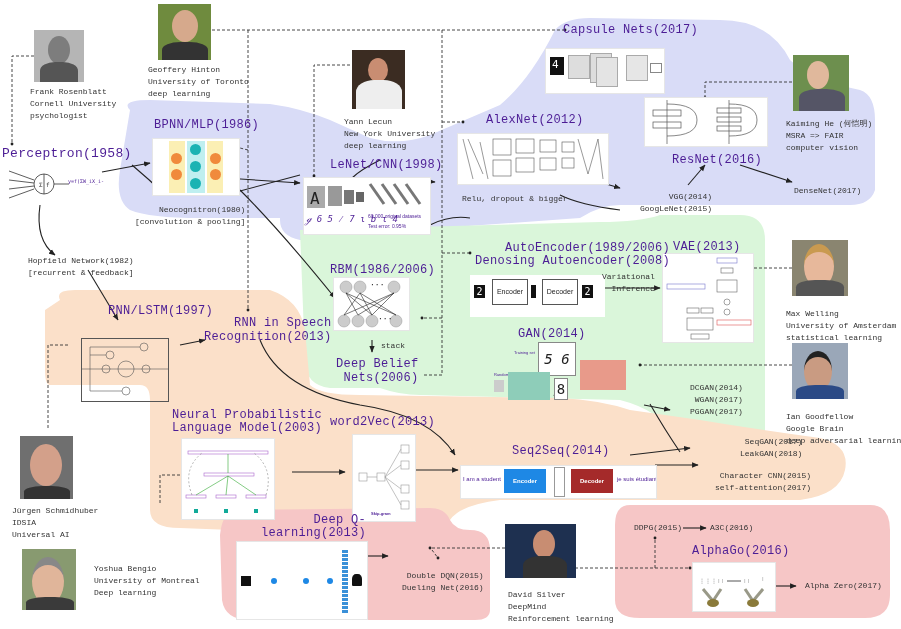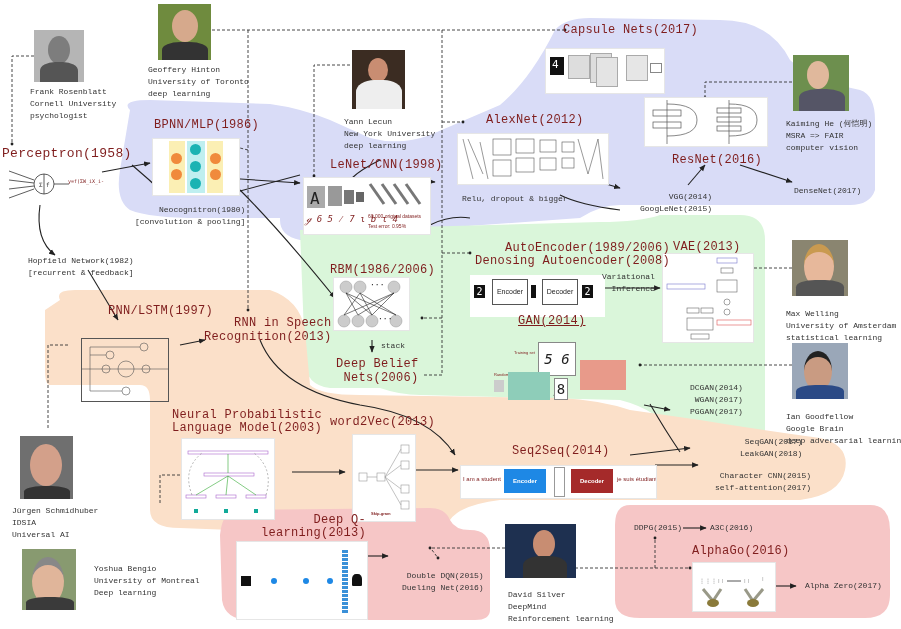--- a/index.html
+++ b/index.html
@@ -1,18 +1,18 @@
 <!DOCTYPE html>
 <html><head>
 <meta charset="utf-8">
 <style>
   html,body{margin:0;padding:0;background:#fff;}
   body{width:901px;height:629px;position:relative;overflow:hidden;font-family:"DejaVu Sans Mono","Liberation Mono",monospace;color:#222;}
   #bg{position:absolute;left:0;top:0;width:901px;height:629px;}
-  .lbl{position:absolute;white-space:pre;color:#7f1d1d;}
+  .lbl{position:absolute;white-space:pre;color:#4c1d95;}
   .t{font-size:12px;font-family:"Liberation Mono","DejaVu Sans Mono",monospace;letter-spacing:0.3px;}
   .s{font-size:8px;font-family:"Liberation Mono","DejaVu Sans Mono",monospace;line-height:12px;color:#333;}
   .c{text-align:right;}
   .fig{position:absolute;background:#fff;border:1px solid #e6e6e6;overflow:hidden;}
   .photo{position:absolute;overflow:hidden;}
   .photo .face{position:absolute;border-radius:50%;}
   .photo .body{position:absolute;border-radius:40% 40% 0 0;}
   .node{position:absolute;border-radius:50%;}
 </style>
 </head>
@@ -413,21 +413,21 @@
 
 <span class="lbl t" style="left:330px;top:263px;">RBM(1986/2006)</span>
 <span class="lbl s" style="left:381px;top:340px;">stack</span>
 <span class="lbl t c" style="left:336px;top:357px;line-height:14px;">Deep Belief
 Nets(2006)</span>
 <span class="lbl t c" style="left:475px;top:242px;font-size:12px;line-height:13px;">AutoEncoder(1989/2006)
 Denosing Autoencoder(2008)</span>
 <span class="lbl s c" style="left:602px;top:271px;">Variational
 Inference</span>
 <span class="lbl t" style="left:673px;top:240px;">VAE(2013)</span>
-<span class="lbl t" style="left:518px;top:314px;text-decoration:underline;">GAN(2014)</span>
+<span class="lbl t" style="left:518px;top:327px;">GAN(2014)</span>
 <span class="lbl s c" style="left:690px;top:382px;">DCGAN(2014)
 WGAN(2017)
 PGGAN(2017)</span>
 <span class="lbl s c" style="left:700px;top:436px;margin-left:40px;">SeqGAN(2017)
 LeakGAN(2018)</span>
 
 <span class="lbl t" style="left:80px;top:304px;margin-left:28px;">RNN/LSTM(1997)</span>
 <span class="lbl t c" style="left:204px;top:316px;line-height:14px;">RNN in Speech
 Recognition(2013)</span>
 <span class="lbl t c" style="left:172px;top:409px;line-height:13px;">Neural Probabilistic

